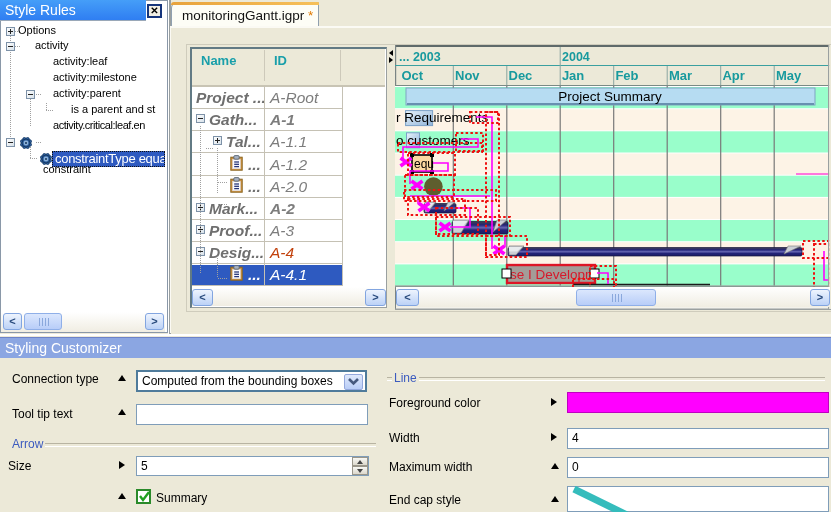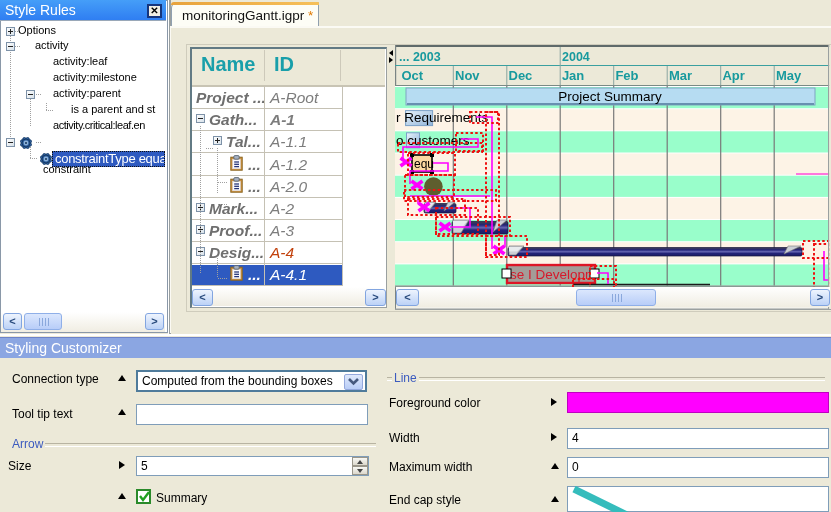--- a/index.html
+++ b/index.html
@@ -1,18 +1,18 @@
 <!DOCTYPE html>
 <html><head><meta charset="utf-8"><style>
 html,body{margin:0;padding:0;}
 body{width:831px;height:512px;overflow:hidden;font-family:"Liberation Sans",sans-serif;background:#ece9d8;position:relative;}
 .abs{position:absolute;}
 
 #lp{left:0;top:0;width:168px;height:333px;background:#fff;border:1px solid #8a98a8;box-sizing:border-box;}
-#lptitle{left:0;top:0;width:166px;height:20px;background:linear-gradient(#459ef8,#2f7ef2);border-bottom:1px solid #9aa8b8;}
+#lptitle{left:0;top:0;width:146px;height:20px;background:linear-gradient(#459ef8,#2f7ef2);border-bottom:1px solid #9aa8b8;}
 #lptitle span{position:absolute;left:5px;top:2px;color:#fff;font-size:14px;}
 #lpclose{left:147px;top:4px;width:15px;height:14px;background:#f2efe4;border:2px solid #16357c;box-sizing:border-box;color:#000;font-weight:bold;font-size:10px;line-height:10px;text-align:center;}
 .trow{position:absolute;font-size:11px;color:#000;white-space:nowrap;}
 .tog{position:absolute;width:9px;height:9px;background:linear-gradient(135deg,#fdfdfd,#d8e2ea);border:1px solid #7e92a8;box-sizing:border-box;}
 .tog:before{content:"";position:absolute;left:1px;top:3px;width:5px;height:1px;background:#222;}
 .tog.plus:after{content:"";position:absolute;left:3px;top:1px;width:1px;height:5px;background:#222;}
 .dotv{position:absolute;width:1px;background-image:linear-gradient(#a0a0a0 1px,transparent 1px);background-size:1px 2px;}
 .doth{position:absolute;height:1px;background-image:linear-gradient(90deg,#a0a0a0 1px,transparent 1px);background-size:2px 1px;}
 #treesel{left:52px;top:151px;width:113px;height:16px;background:#2e5ac0;border:1px dotted #111;box-sizing:border-box;color:#fff;font-size:13px;letter-spacing:-0.3px;line-height:14px;padding-left:2px;white-space:nowrap;overflow:hidden;}
 
@@ -24,21 +24,21 @@
 #vdiv{left:168px;top:0;width:2px;height:334px;background:#9aa0a0;border-left:1px solid #fff;}
 
 #tab{left:171px;top:2px;width:148px;height:24px;background:#fdfdf6;border:1px solid #90a0b0;border-bottom:none;border-radius:6px 2px 0 0;box-sizing:border-box;}
 #tabtop{left:171px;top:2px;width:148px;height:3px;background:linear-gradient(90deg,#e8a33c,#f6c05a);border-radius:6px 2px 0 0;}
 #tab span{position:absolute;left:10px;top:5px;font-size:13.5px;color:#111;}
 #tab b{color:#e07800;font-weight:normal;}
 #tabline{left:170px;top:26px;width:661px;height:2px;background:#fbfaf4;}
 
 #sheet{left:186px;top:44px;width:645px;height:266px;background:#ece9d8;}
 #tablewrap{left:190px;top:47px;width:197px;height:261px;background:#fff;border:2px solid #627a84;border-right:1px solid #9aa0a0;border-bottom:1px solid #9aa0a0;box-sizing:border-box;}
-.th{position:absolute;font-weight:bold;font-size:20px;color:#199faa;}
+.th{position:absolute;font-weight:bold;font-size:13px;color:#199faa;}
 .nmcell{position:absolute;font-style:italic;font-weight:bold;font-size:15.5px;color:#6f6f6f;white-space:nowrap;}
 .idcell{position:absolute;font-style:italic;font-size:15.5px;color:#7d7d7d;white-space:nowrap;}
 .rowline{position:absolute;left:0;height:1px;background:#c5c1b4;}
 .colline{position:absolute;top:0;width:1px;background:#c5c1b4;}
 
 #sc{left:0;top:334px;width:831px;height:178px;background:#ece9d8;border-top:2px solid #fff;}
 #schead{left:0;top:337px;width:831px;height:21px;background:#8ba6e2;border-top:1px solid #6d83c8;box-sizing:border-box;}
 #schead span{position:absolute;left:5px;top:2px;font-size:14px;color:#fff;}
 .lbl{position:absolute;font-size:12px;color:#000;white-space:nowrap;}
 .tri-up{position:absolute;width:0;height:0;border-left:4px solid transparent;border-right:4px solid transparent;border-bottom:6px solid #000;}
@@ -164,21 +164,21 @@
         <line x1="4.2" y1="7" x2="9" y2="7"></line>
         <line x1="4.2" y1="9.3" x2="9" y2="9.3"></line>
         <line x1="4.2" y1="11.6" x2="9" y2="11.6"></line>
       </g>
     </svg>
     <div class="nmcell" style="left:56px;top:92px;color:#6f6f6f;">...</div>
     <div class="idcell" style="left:78px;top:92px;color:#7d7d7d;">A-2.0</div>
     <div class="rowline" style="top:133px;width:150px;"></div>
     <div class="tog plus" style="left:4px;top:117px;"></div>
     <div class="nmcell" style="left:17px;top:114px;color:#6f6f6f;">Mark...</div>
-    <div class="idcell" style="left:78px;top:114px;color:#7d7d7d;">A-2</div>
+    <div class="idcell" style="left:78px;top:114px;color:#7d7d7d;font-weight:bold;">A-2</div>
     <div class="rowline" style="top:155px;width:150px;"></div>
     <div class="tog plus" style="left:4px;top:139px;"></div>
     <div class="nmcell" style="left:17px;top:136px;color:#6f6f6f;">Proof...</div>
     <div class="idcell" style="left:78px;top:136px;color:#7d7d7d;">A-3</div>
     <div class="rowline" style="top:177px;width:150px;"></div>
     <div class="tog " style="left:4px;top:161px;"></div>
     <div class="nmcell" style="left:17px;top:158px;color:#6f6f6f;">Desig...</div>
     <div class="idcell" style="left:78px;top:158px;color:#c2410c;">A-4</div>
     <div style="position:absolute;left:0;top:178.5px;width:150px;height:20.5px;background:#2e5ac0;"></div>
     <div class="rowline" style="top:199px;width:150px;"></div>

